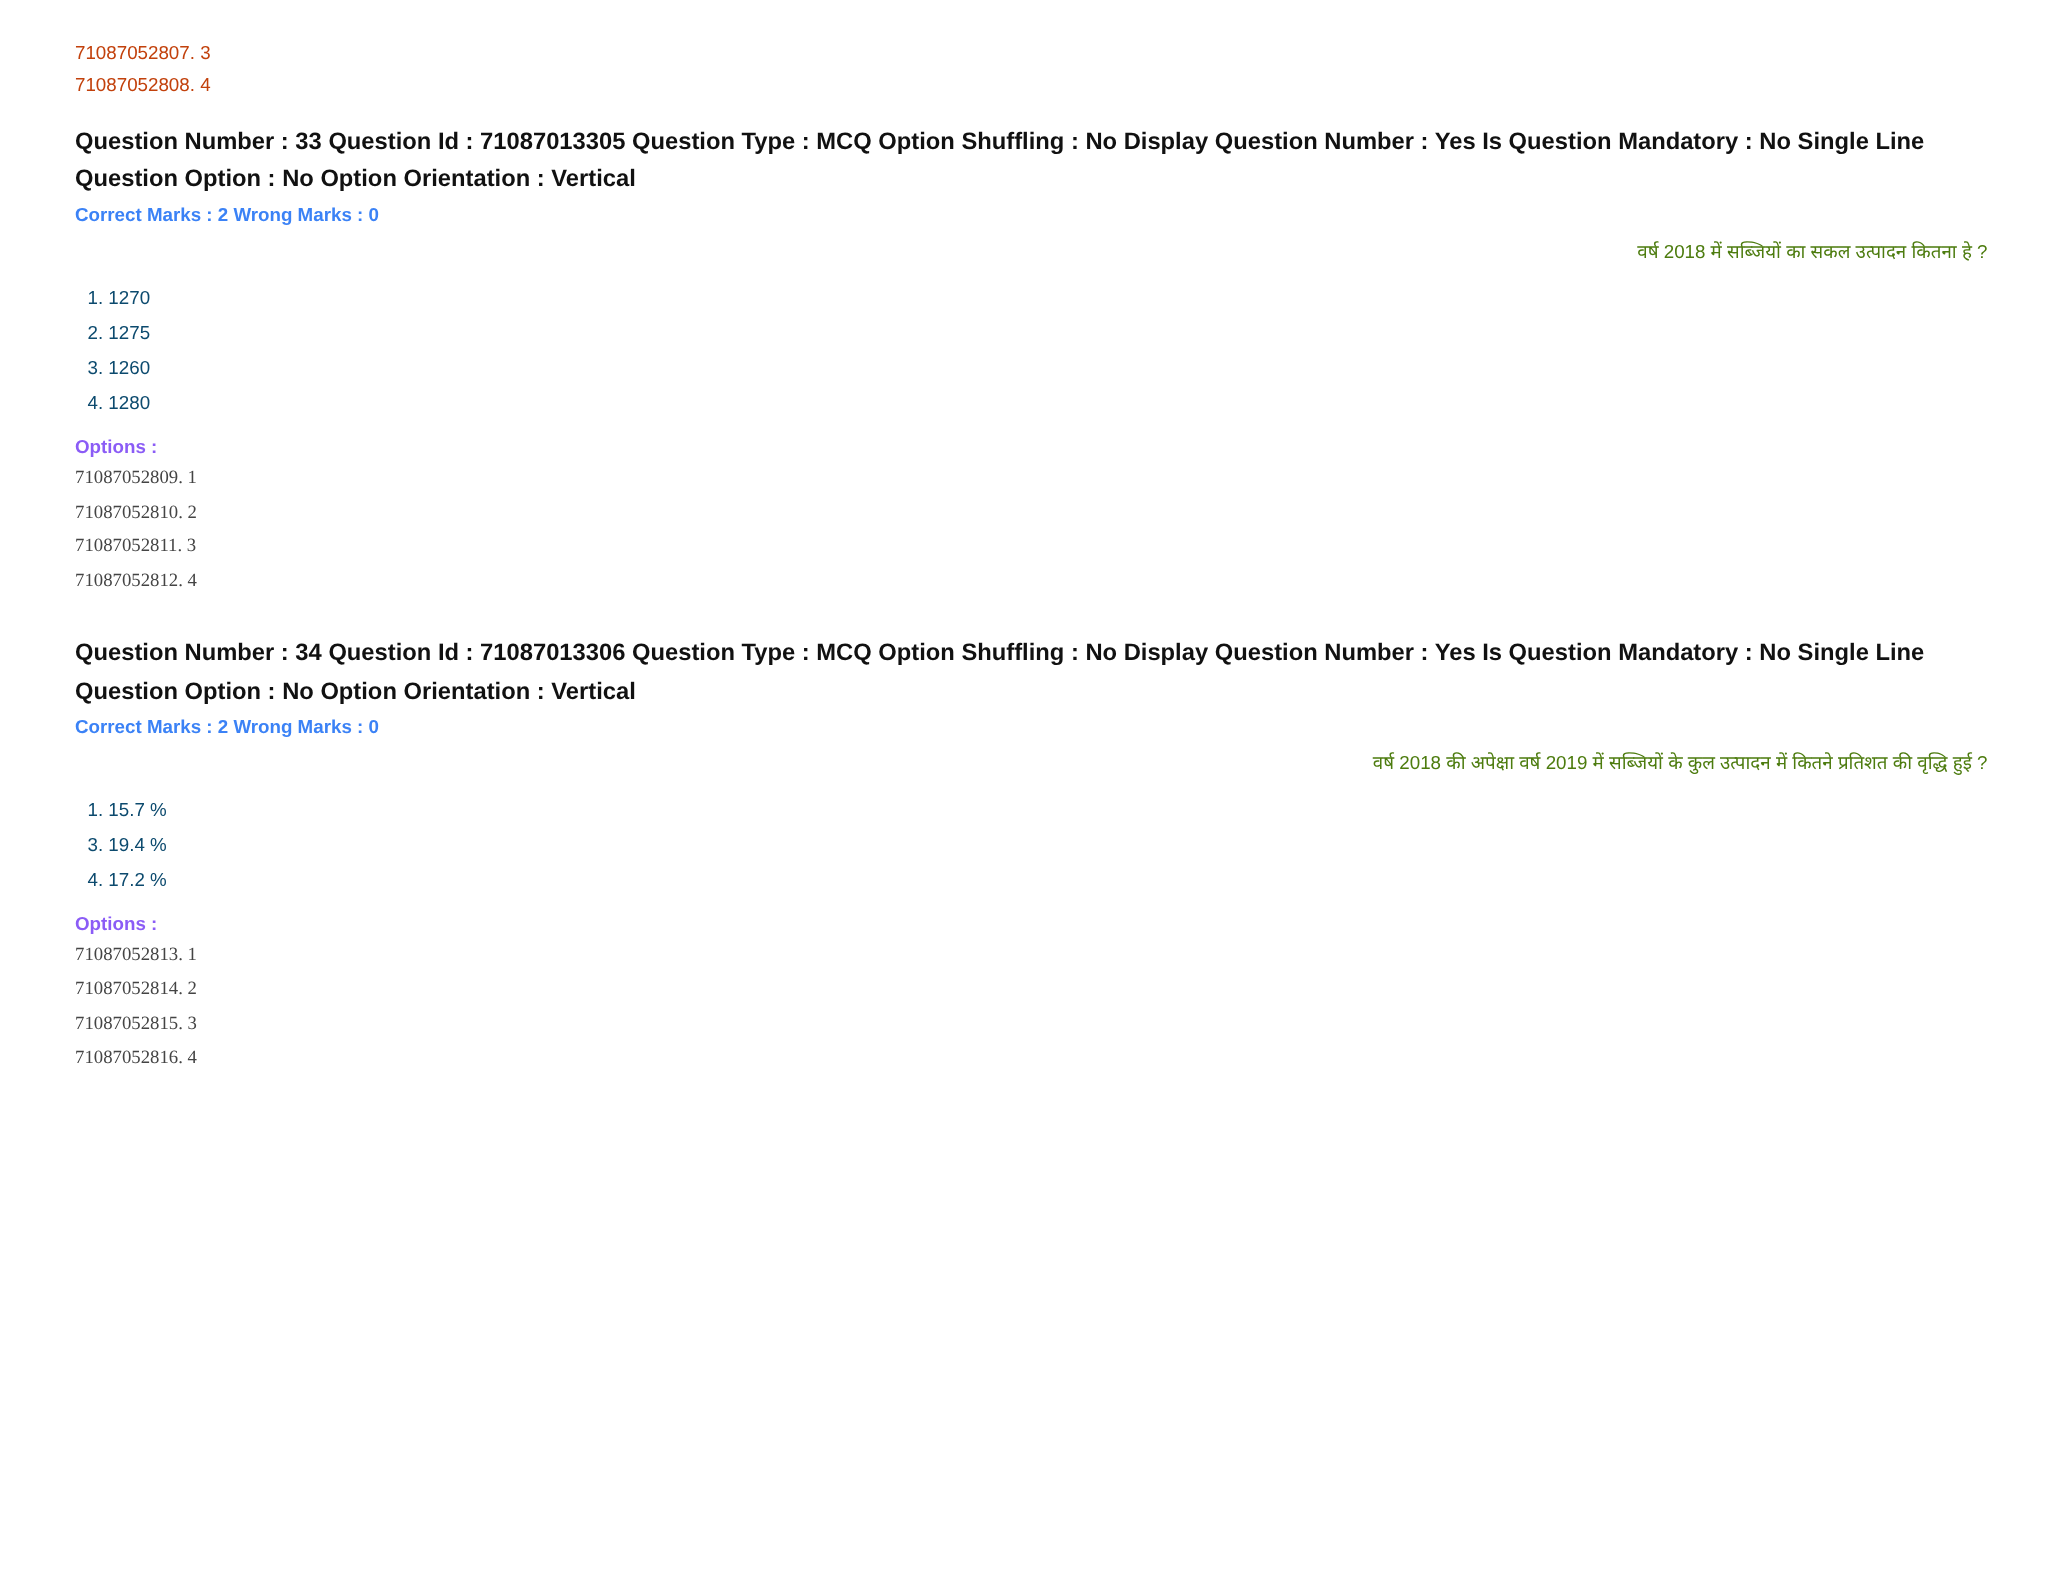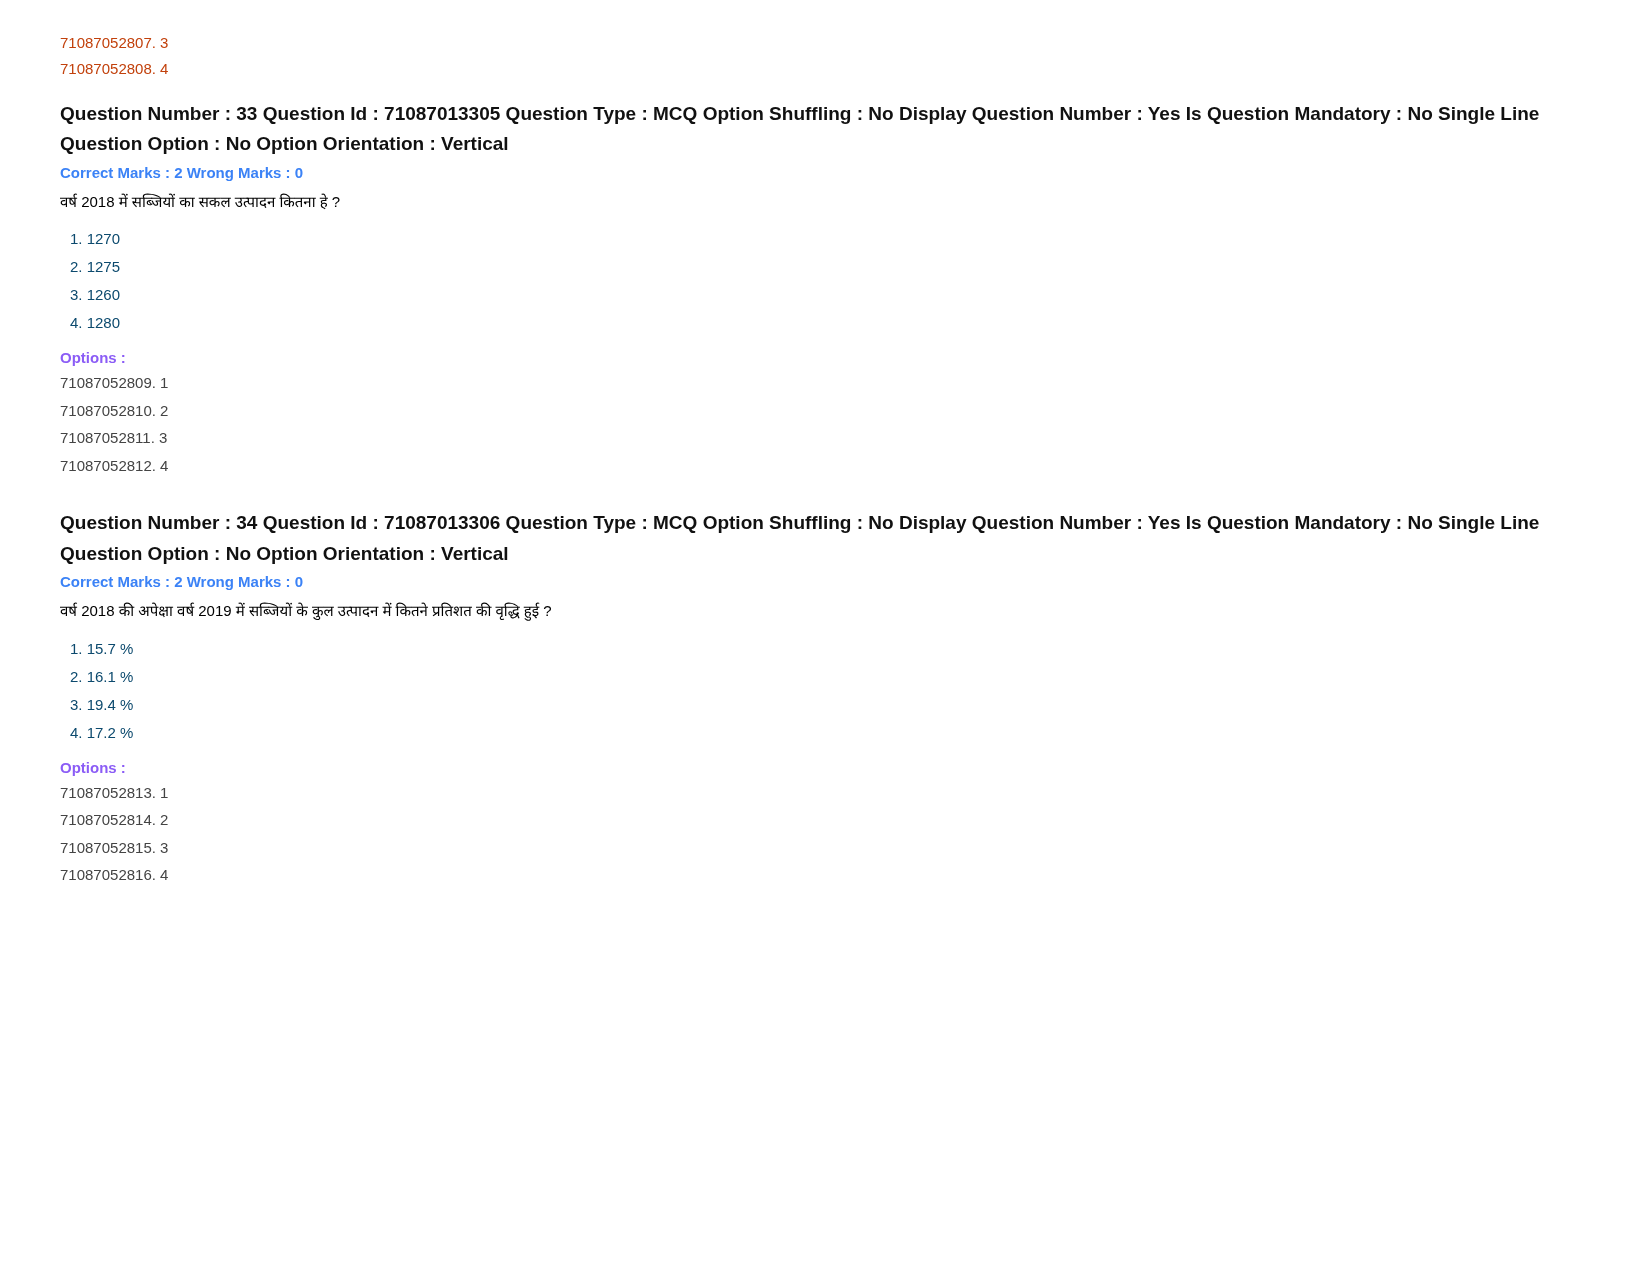--- a/index.html
+++ b/index.html
@@ -33,23 +33,24 @@
       color: #111;
     }
     .marks-line {
       font-weight: bold;
       font-size: 15px;
       margin-bottom: 10px;
       color: #3b82f6;
     }
     .question-text {
       font-size: 15px;
-      color: #000000;
+      color: #4d7c0f;
       margin-bottom: 14px;
       line-height: 1.5;
+      text-align: right;
     }
     .option-list {
       list-style: none;
       margin-bottom: 14px;
       padding-left: 10px;
     }
     .option-list li {
       color: #0c4a6e;
       font-size: 15px;
       margin-bottom: 4px;
@@ -58,20 +59,21 @@
     .options-label {
       font-weight: bold;
       font-size: 15px;
       margin-bottom: 4px;
       color: #8b5cf6;
     }
     .option-ids {
       color: #444;
       font-size: 15px;
       line-height: 1.7;
+      font-family: Liberation Serif, serif;
     }
     .option-ids div {
       margin-bottom: 2px;
     }
   </style>
 </head>
 <body>
 
 <div class="top-options">
   <div>71087052807. 3</div>
@@ -96,21 +98,20 @@
         <div>71087052811. 3</div>
         <div>71087052812. 4</div>
       </div>
     </div>
     <div class="question-block">
       <div class="question-meta">Question Number : 34 Question Id : 71087013306 Question Type : MCQ Option Shuffling : No Display Question Number : Yes Is Question Mandatory : No Single Line Question Option : No Option Orientation : Vertical</div>
       <div class="marks-line">Correct Marks : 2 Wrong Marks : 0</div>
       <div class="question-text">वर्ष 2018 की अपेक्षा वर्ष 2019 में सब्जियों के कुल उत्पादन में कितने प्रतिशत की वृद्धि हुई ?</div>
       <ul class="option-list">
         <li>1. 15.7 %</li>
-        <li>2. 16.1 %</li>
         <li>3. 19.4 %</li>
         <li>4. 17.2 %</li>
       </ul>
       <div class="options-label">Options :</div>
       <div class="option-ids">
         <div>71087052813. 1</div>
         <div>71087052814. 2</div>
         <div>71087052815. 3</div>
         <div>71087052816. 4</div>
       </div>

